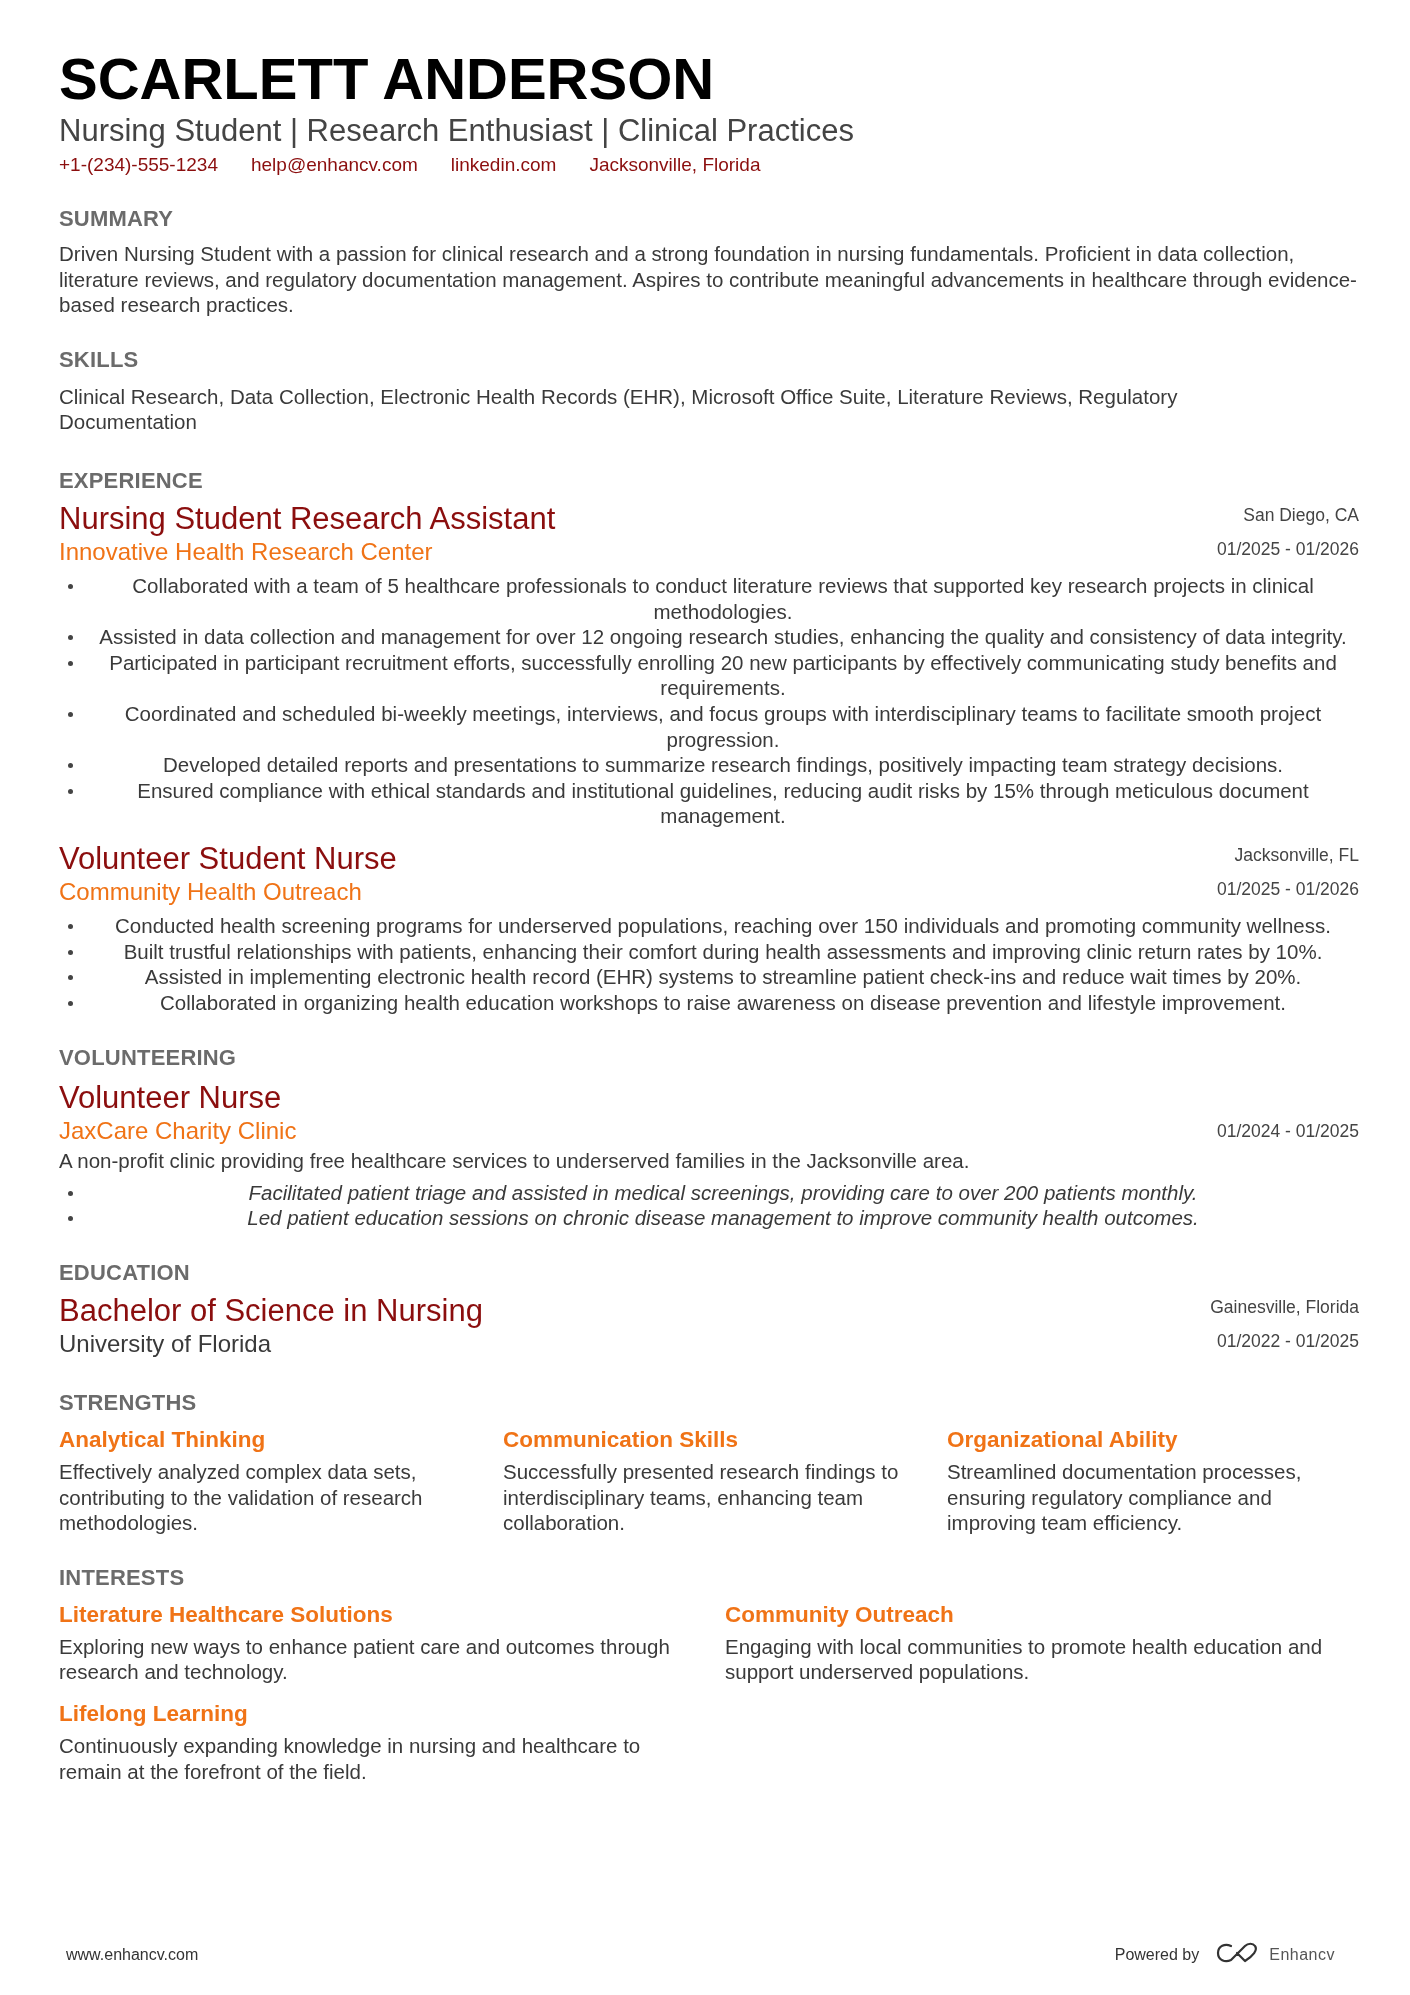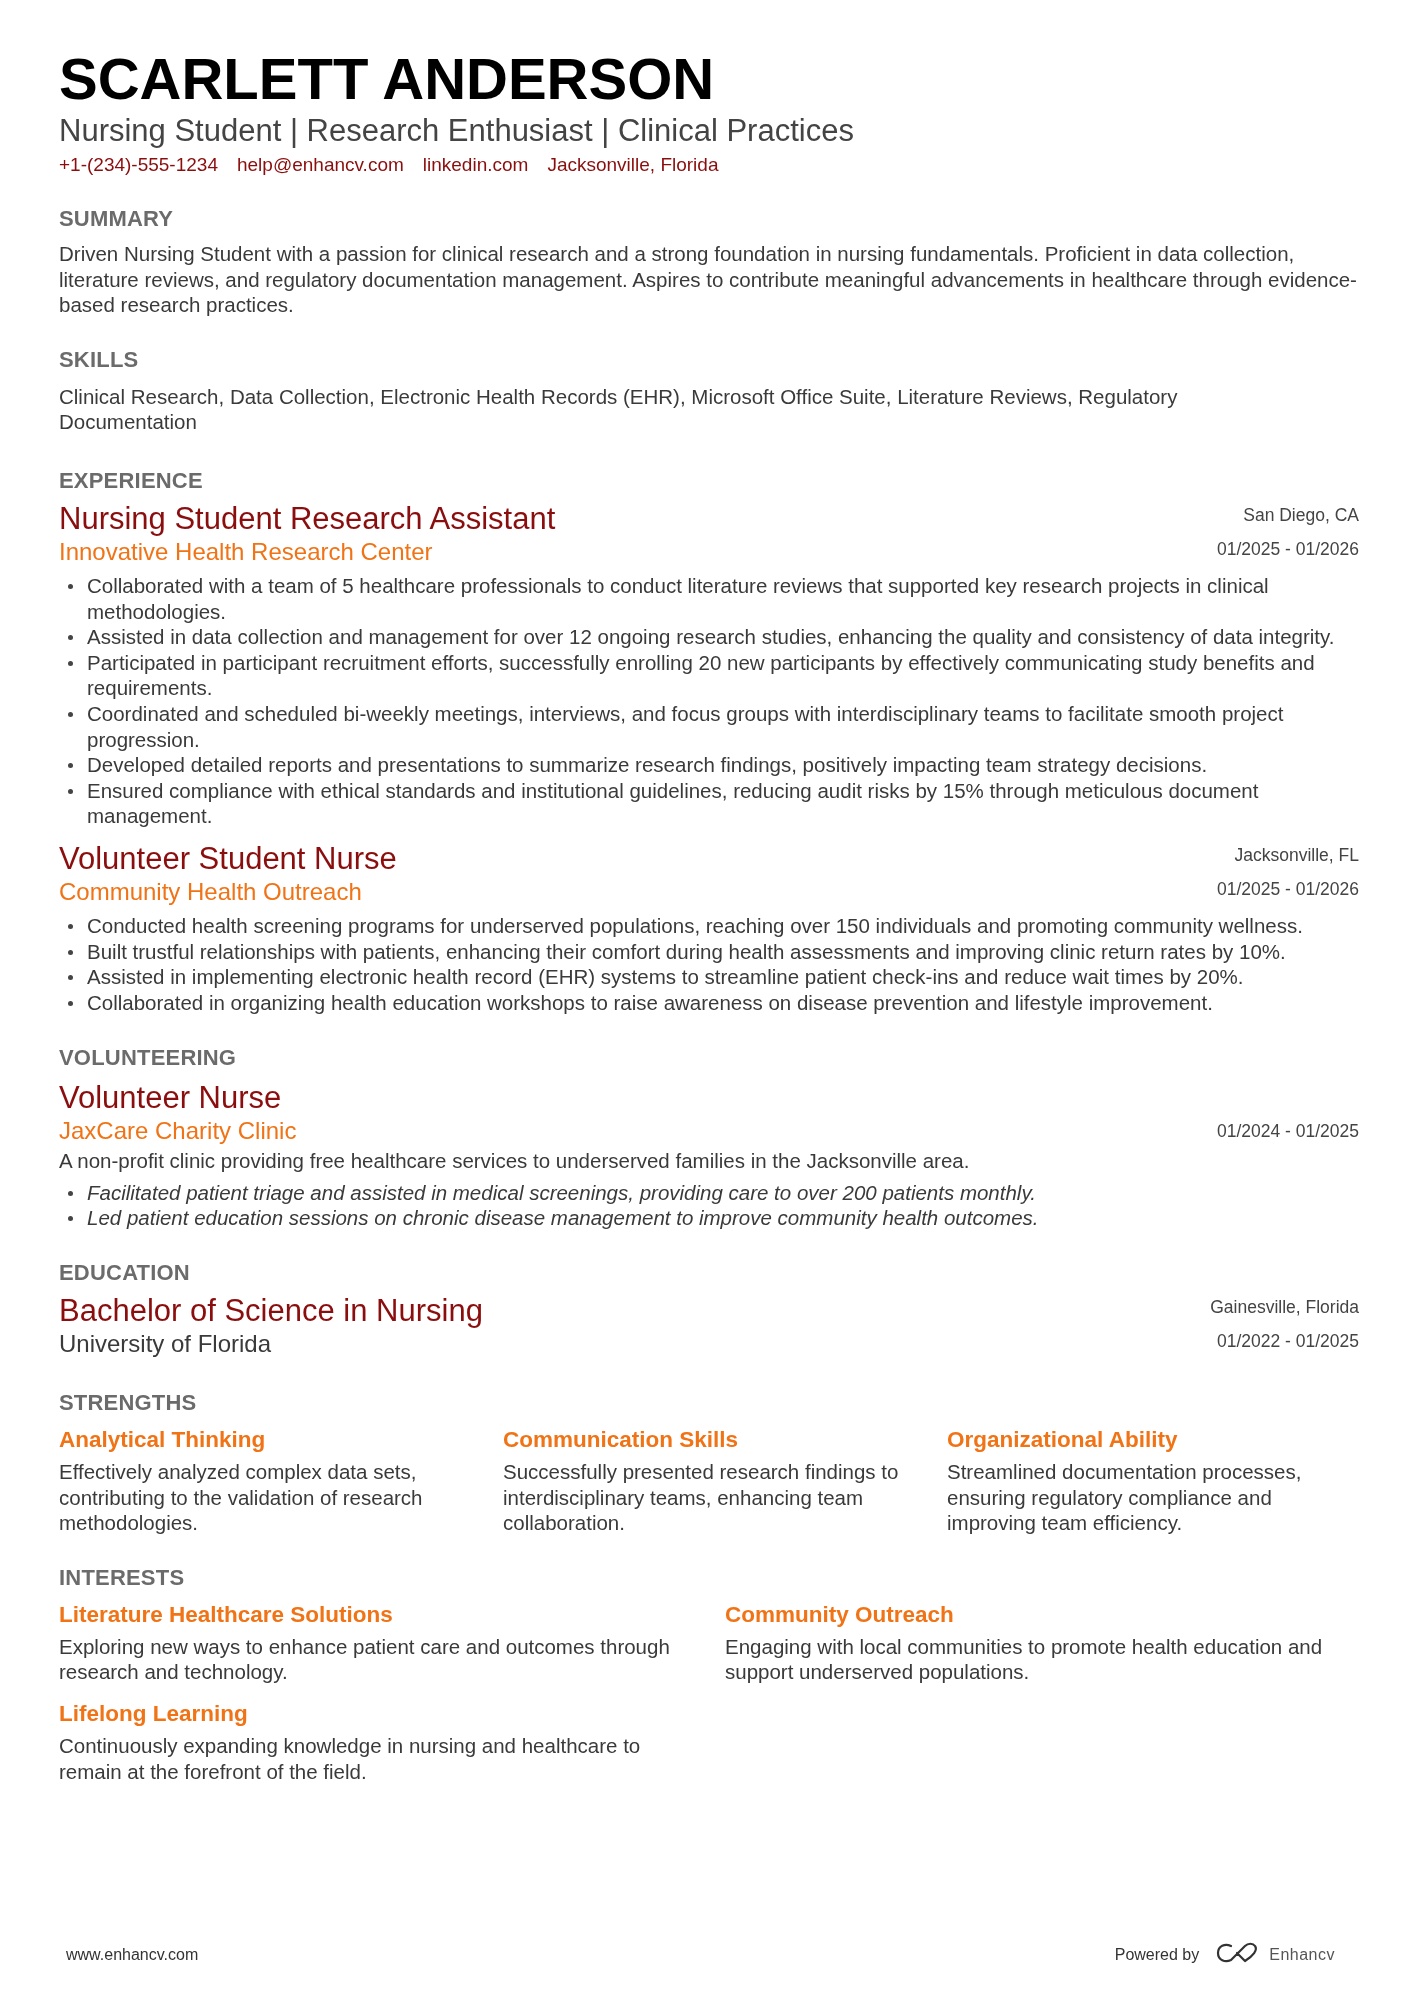--- a/index.html
+++ b/index.html
@@ -1,30 +1,30 @@
 <!DOCTYPE html>
 <html><head>
 <meta charset="utf-8">
 <style>
   * { margin: 0; padding: 0; box-sizing: border-box; }
   html, body { width: 1410px; height: 1995px; background: #ffffff; overflow: hidden; }
   body { font-family: "Liberation Sans", "DejaVu Sans", sans-serif; color: #333333; position: relative; }
   .page { position: absolute; left: 59px; top: 44px; width: 1300px; }
   .name { font-size: 58px; font-weight: 700; color: #000; letter-spacing: 0px; line-height: 70px; }
   .subtitle { font-size: 31px; color: #444; line-height: 38px; margin-top: -2px; }
-  .contacts { display: flex; gap: 19px; font-size: 19px; color: #8b0e0e; line-height: 26px; margin-top: 2px; }
+  .contacts { display: flex; gap: 33px; font-size: 19px; color: #8b0e0e; line-height: 26px; margin-top: 2px; }
   .section-title { font-size: 22px; font-weight: 700; color: #6b6b6b; letter-spacing: 0.2px; line-height: 28px; }
   .body-text { font-size: 20.5px; line-height: 25.6px; color: #3a3a3a; }
   .entry-head { display: flex; justify-content: space-between; align-items: flex-start; }
   .role { font-size: 31px; color: #8b0e0e; line-height: 36px; }
   .company { font-size: 24px; color: #f07316; line-height: 30px; }
   .meta { font-size: 17.5px; color: #444; text-align: right; line-height: 36px; white-space: nowrap; }
   .meta.small { line-height: 30px; }
   ul.bullets { list-style: none; margin-top: 4px; }
-  ul.bullets li { position: relative; padding-left: 28px; font-size: 20.5px; line-height: 25.6px; color: #3a3a3a; }
+  ul.bullets li { position: relative; padding-left: 28px; font-size: 20.5px; line-height: 25.6px; color: #3a3a3a; text-align: center; }
   ul.bullets li::before { content: ""; position: absolute; left: 9px; top: 11px; width: 5px; height: 5px; border-radius: 50%; background: #444; }
   .grid3 { display: grid; grid-template-columns: 444px 444px 412px; margin-top: 8px; }
   .grid2 { display: grid; grid-template-columns: 666px 634px; row-gap: 14px; margin-top: 8px; }
   .item-title { font-size: 22.5px; font-weight: 700; color: #f07316; line-height: 30px; }
   .item-desc { font-size: 20.5px; line-height: 25.6px; color: #3a3a3a; margin-top: 4px; padding-right: 20px; }
   .footer { position: absolute; top: 1940px; left: 66px; right: 75px; height: 30px; display: flex; justify-content: space-between; align-items: center; }
   .footer-left { font-size: 16px; color: #333; }
   .footer-right { display: flex; align-items: center; gap: 16px; }
   .powered { font-size: 16px; color: #333; }
   .brand { display: flex; align-items: center; gap: 8px; }

